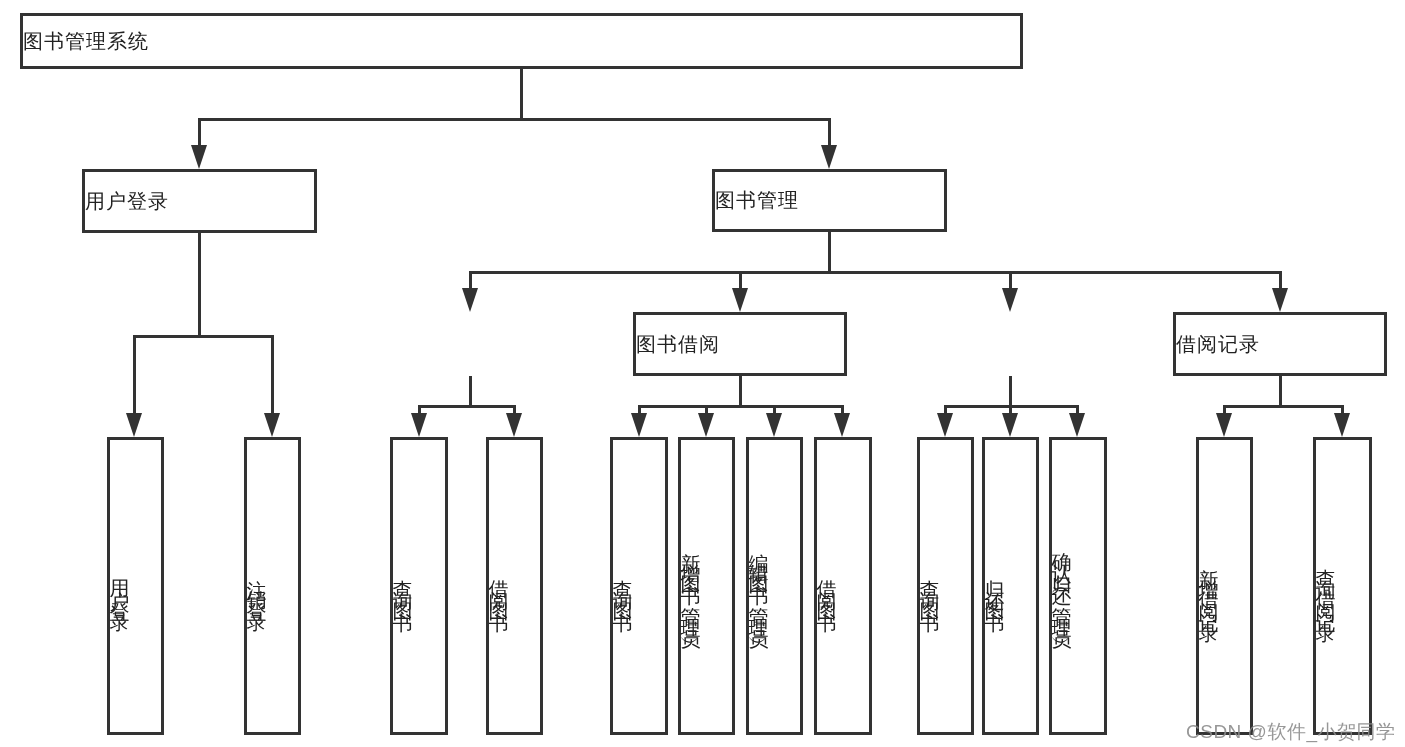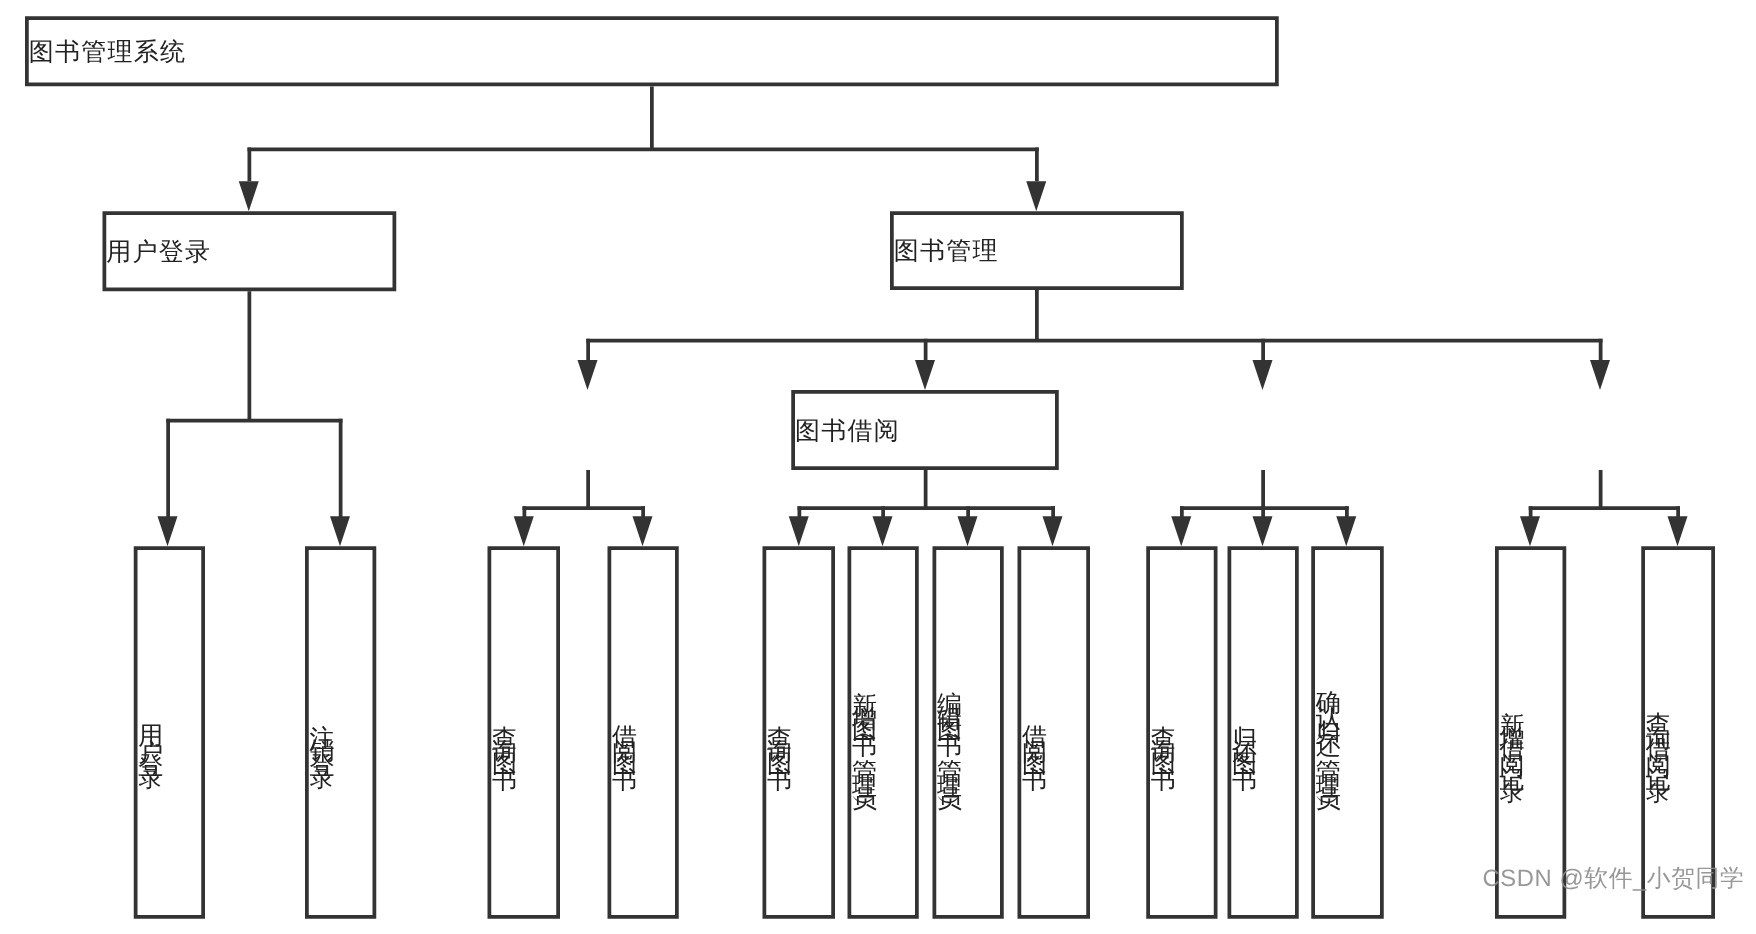--- a/index.html
+++ b/index.html
@@ -51,21 +51,21 @@
     width: 0; height: 0;
     border-left: 8px solid transparent;
     border-right: 8px solid transparent;
     border-top: 24px solid var(--line);
     z-index: 1;
   }
 
   .watermark {
     position: absolute;
     left: 1186px;
-    top: 690px;
+    top: 719px;
     font-size: 19px;
     letter-spacing: 0.5px;
     color: var(--watermark);
     opacity: 0.9;
     z-index: 3;
     white-space: nowrap;
   }
 </style>
 </head>
 <body>
@@ -138,20 +138,23 @@
   <div class="box" style="left:82px;top:169px;width:235px;height:64px">
     <span>用户登录</span>
   </div>
   <div class="box" style="left:712px;top:169px;width:235px;height:63px">
     <span>图书管理</span>
   </div>
 
   <div class="box" style="left:633px;top:312px;width:214px;height:64px">
     <span>图书借阅</span>
   </div>
+  <div class="box" style="left:1173px;top:312px;width:214px;height:64px">
+    <span>借阅记录</span>
+  </div>
 
   <div class="box vbox" style="left:107px;top:437px;width:57px;height:298px">
     <span>用户登录</span>
   </div>
   <div class="box vbox" style="left:244px;top:437px;width:57px;height:298px">
     <span>注销登录</span>
   </div>
 
   <div class="box vbox" style="left:390px;top:437px;width:58px;height:298px">
     <span>查询图书</span>

